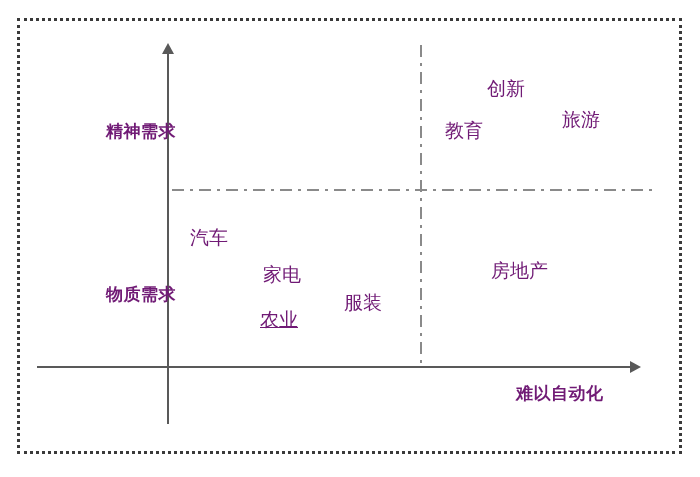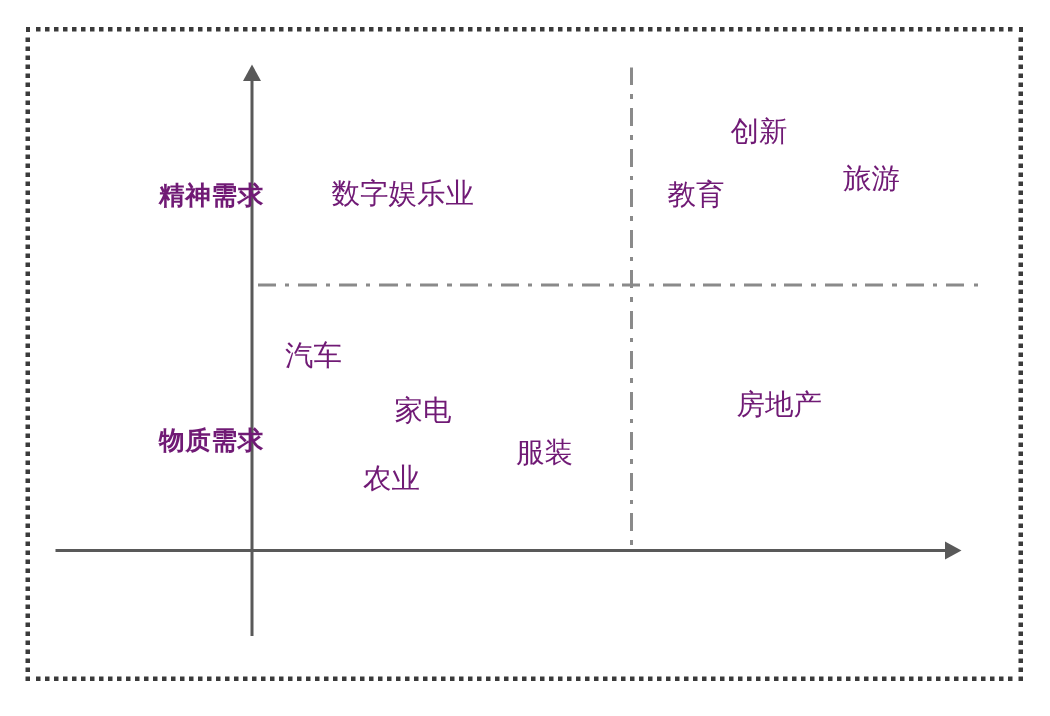--- a/index.html
+++ b/index.html
@@ -125,27 +125,27 @@
   <div id="y-axis-arrow"></div>
 
   <div id="divider-horizontal-dots"></div>
   <div id="divider-vertical-dots"></div>
 
   <div class="label quadrant-label" style="left:58px; top:123px;">精神需求</div>
 
   <div class="label quadrant-label" style="left:58px; top:286px;">物质需求</div>
 
 
+  <div class="label axis-label" style="left:468px; top:385px;">难以自动化</div>
 
-  <div class="label item-label" style="left:221px; top:120px;">数字娱乐业</div>
 
   <div class="label item-label" style="left:487px; top:79px;">创新</div>
   <div class="label item-label" style="left:445px; top:121px;">教育</div>
   <div class="label item-label" style="left:562px; top:110px;">旅游</div>
 
   <div class="label item-label" style="left:190px; top:228px;">汽车</div>
   <div class="label item-label" style="left:215px; top:265px;margin-left:48px;">家电</div>
   <div class="label item-label" style="left:344px; top:293px;">服装</div>
-  <div class="label item-label" style="left:242px; top:310px;">农业</div>
+  <div class="label item-label" style="left:260px; top:310px;text-decoration:underline;">农业</div>
 
   <div class="label item-label" style="left:491px; top:261px;">房地产</div>
 
 </div>
 
 </body></html>

